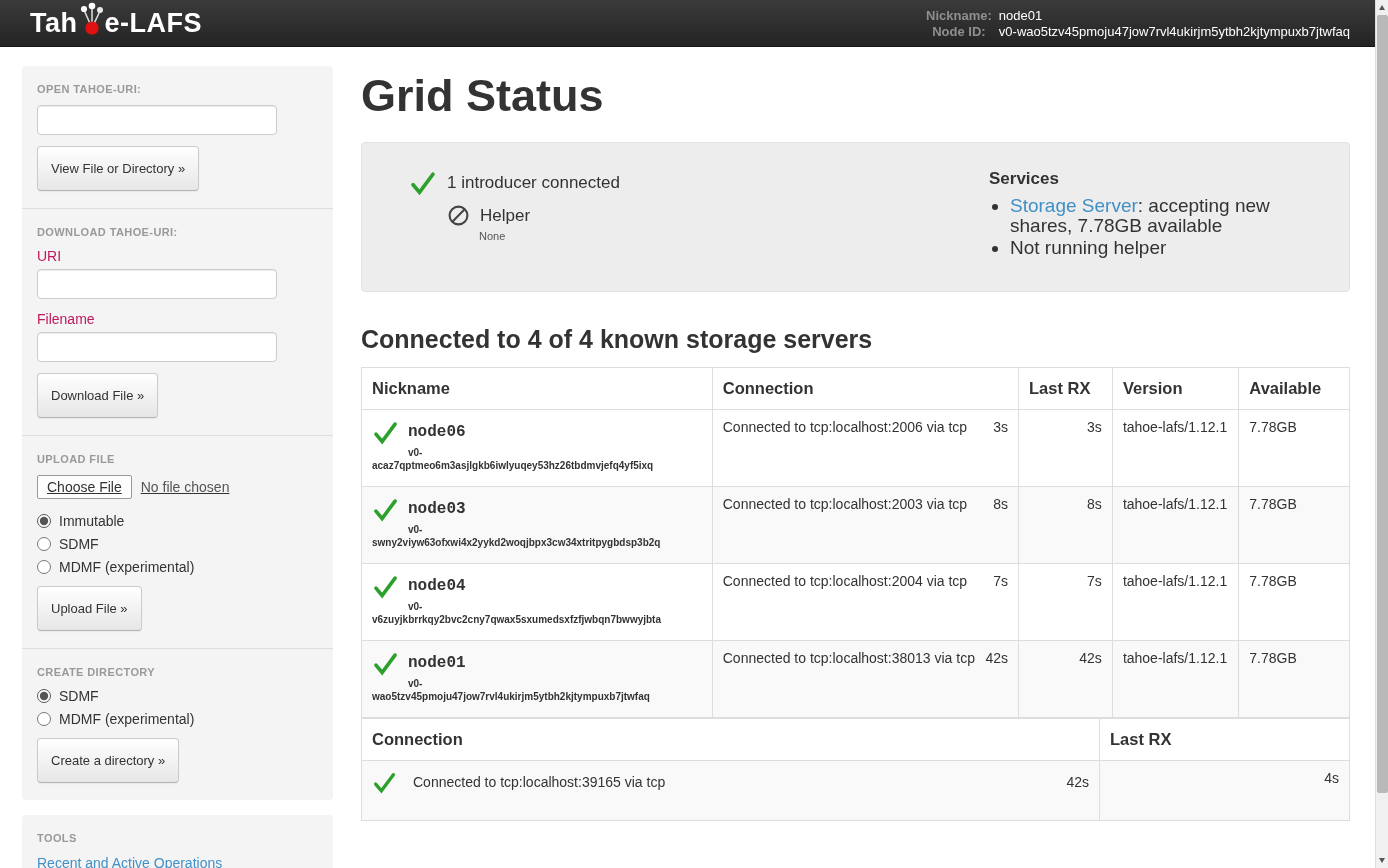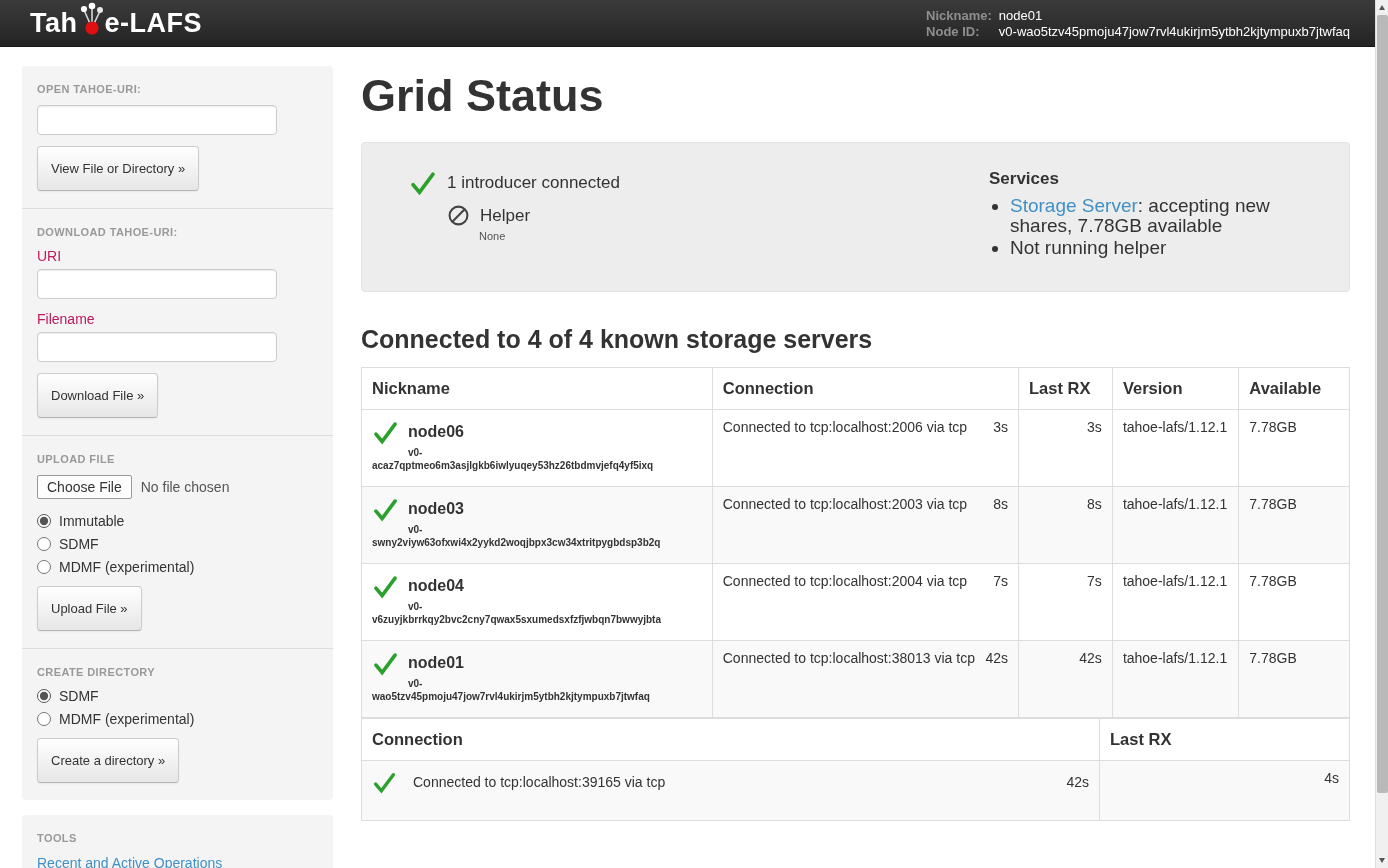--- a/index.html
+++ b/index.html
@@ -29,21 +29,21 @@
   .navbar {
     height: 47px; width: 1388px;
     background: linear-gradient(180deg, #3b3b3b, #242424);
     border-bottom: 1px solid #151515;
     display: flex; align-items: center; justify-content: space-between;
     padding: 0 38px 0 30px;
   }
   .brand { display: flex; align-items: center; color: #fff; font-size: 27px; font-weight: bold; letter-spacing: 0.5px; }
   .brand svg { margin: -8px -2px 0 -1px; }
   .node-info { display: grid; grid-template-columns: auto auto; column-gap: 7px; row-gap: 1px; font-size: 13px; }
-  .node-info .lbl { color: #8f8f8f; font-weight: bold; text-align: left; }
+  .node-info .lbl { color: #8f8f8f; font-weight: bold; text-align: center; }
   .node-info .val { color: #fff; }
 
   
   .page { display: flex; padding: 19px 38px 0 22px; }
   .sidebar { width: 311px; flex: 0 0 311px; }
   .main { flex: 1; margin-left: 28px; min-width: 0; }
 
   
   .panel { background: #f4f4f4; border-radius: 4px; padding: 17px 15px; }
   .panel h6 { font-size: 11px; color: #999; font-weight: bold; letter-spacing: 0.4px; margin-bottom: 10px; }
@@ -55,21 +55,21 @@
   }
   .btn {
     display: inline-block; margin-top: 11px;
     background: linear-gradient(180deg, #ffffff, #e6e6e6);
     border: 1px solid #ccc; border-bottom-color: #b3b3b3; border-radius: 4px;
     color: #333; font-size: 13px; font-family: Liberation Sans, sans-serif;
     padding: 14px 13px; cursor: pointer;
     box-shadow: inset 0 1px 0 rgba(255,255,255,0.2), 0 1px 2px rgba(0,0,0,0.05);
   }
   .field-label { font-size: 14px; color: #be185d; margin: 3px 0 5px; }
-  .file-row { display: flex; align-items: center; gap: 9px; margin-bottom: 14px; }
+  .file-row { display: flex; align-items: center; gap: 9px; margin-bottom: 14px; text-decoration: underline; }
   .file-btn {
     background: #fdfdfd; border: 1px solid #9a9a9a; border-radius: 2px;
     font-size: 14px; color: #333; padding: 3px 9px; cursor: pointer; font-family: "Liberation Sans", sans-serif;
   }
   .file-status { font-size: 14px; color: #555; }
   .radio-row { display: flex; align-items: center; gap: 8px; margin: 7px 0; font-size: 14px; color: #333; }
   .radio-row input { accent-color: #555; width: 14px; height: 14px; }
   .tools-panel { margin-top: 15px; padding-bottom: 40px; }
   .tools-panel a { color: #4090c6; text-decoration: none; font-size: 14px; }
 
@@ -92,21 +92,21 @@
   .well-right a { color: #4090c6; text-decoration: none; }
 
   table.grid { width: 100%; border-collapse: collapse; background: #fff; }
   table.grid th, table.grid td {
     border: 1px solid #ddd; padding: 9px 10px; text-align: left; vertical-align: top;
     font-size: 14px; color: #333;
   }
   table.grid th { font-size: 16.5px; font-weight: bold; padding: 11px 10px; }
   tr.striped { background: #f9f9f9; }
   .nick-line { display: flex; align-items: center; gap: 9px; }
-  .nick-name { font-size: 16px; font-weight: bold; }
+  .nick-name { font-size: 16px; font-weight: bold; font-family: Liberation Mono, monospace; }
   .id-prefix { margin-left: 36px; margin-top: 1px; font-size: 10px; font-weight: bold; color: #333; }
   .id-hash { font-size: 10px; font-weight: bold; color: #333; word-break: break-all; line-height: 1.45; margin-top: 1px; }
   .conn-cell { display: flex; justify-content: space-between; gap: 8px; }
   .rx-cell { text-align: right !important; }
   .intro-conn { display: flex; align-items: center; gap: 16px; }
   .intro-conn .spacer { flex: 1; }
   .servers-table td { height: 77px; }
 </style>
 </head>
 <body>

